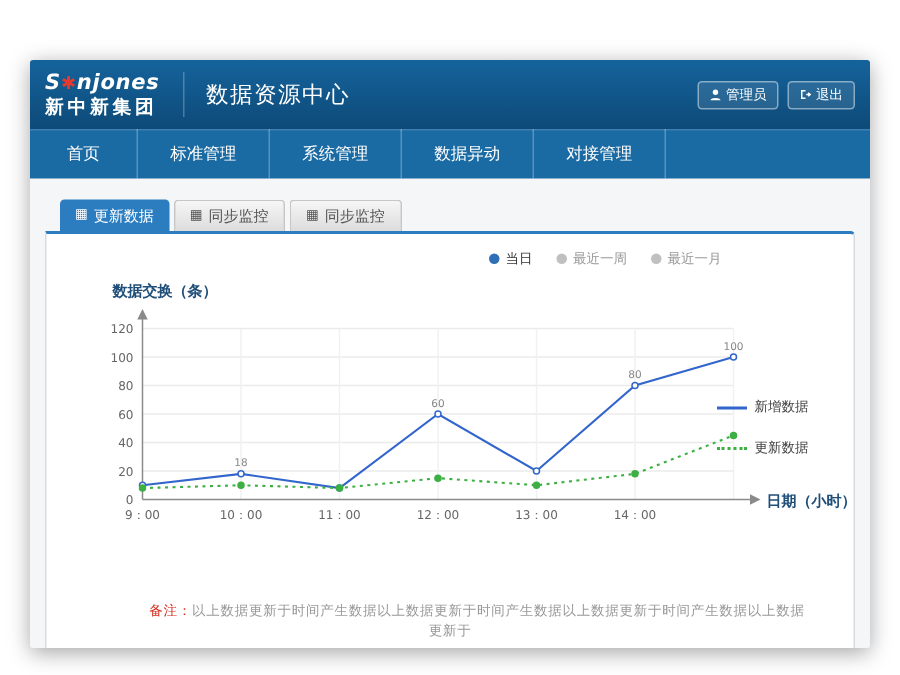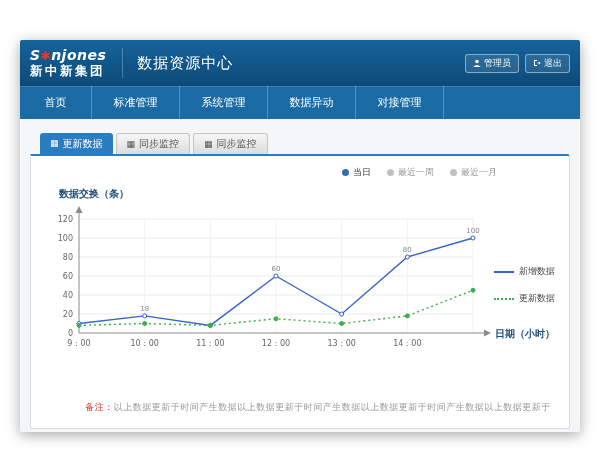--- a/index.html
+++ b/index.html
@@ -24,21 +24,21 @@
   .nav-item:first-child { width:72px; }
 
   
   .content { flex:1; padding:14px 10px 0; }
   .tabs { display:flex; gap:3px; margin-left:10px; }
   .tab { height:21px; display:flex; align-items:center; gap:4px; padding:0 10px; font-size:10px; border-radius:3px 3px 0 0; cursor:pointer; }
   .tab .tic { font-size:9px; line-height:1; }
   .tab.active { background:#2b7dc0; color:#fff; }
   .tab.inactive { background:linear-gradient(#f6f6f6,#dcdcdc); color:#555; border:1px solid #c6c6c6; border-bottom:none; }
 
-  .card { background:#fff; border:1px solid #d8dcdf; border-top:2px solid #2b7dc0; border-radius:0 3px 3px 3px; min-height:262px; padding:8px 12px 14px; position:relative; }
+  .card { background:#fff; border:1px solid #d8dcdf; border-top:2px solid #2b7dc0; border-radius:0 3px 3px 3px; min-height:262px; padding:8px 28px 14px; position:relative; }
 
   
   .filters { display:flex; justify-content:flex-end; gap:16px; padding-right:60px; margin-top:2px; }
   .f-item { display:flex; align-items:center; gap:4px; font-size:9px; color:#999; cursor:pointer; }
   .f-item .dot { width:7px; height:7px; border-radius:50%; background:#c0c0c0; }
   .f-item.active { color:#333; }
   .f-item.active .dot { background:#2f6fb7; }
 
   .ylab { font-size:10px; font-weight:bold; color:#1f4e79; margin:8px 0 0 16px; }
   .chart-wrap { position:relative; height:178px; margin-top:2px; }

